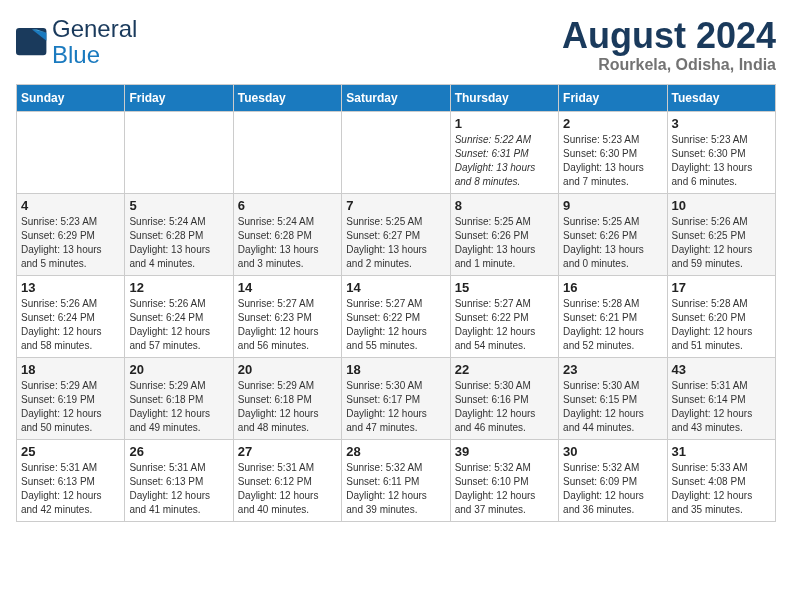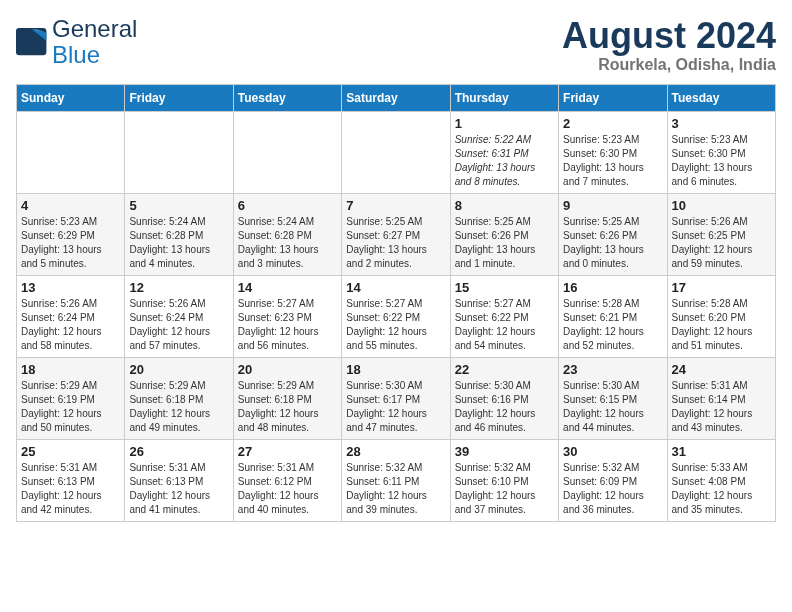--- a/index.html
+++ b/index.html
@@ -289,21 +289,21 @@
 and 46 minutes.</div>
         </td>
         <td>
           <div class="day-number">23</div>
           <div class="day-info" style="white-space: pre-line;">Sunrise: 5:30 AM
 Sunset: 6:15 PM
 Daylight: 12 hours
 and 44 minutes.</div>
         </td>
         <td>
-          <div class="day-number">24</div>
+          <div class="day-number">43</div>
           <div class="day-info" style="white-space: pre-line;">Sunrise: 5:31 AM
 Sunset: 6:14 PM
 Daylight: 12 hours
 and 43 minutes.</div>
         </td>
       </tr>
       <tr>
         <td>
           <div class="day-number">25</div>
           <div class="day-info" style="white-space: pre-line;">Sunrise: 5:31 AM

